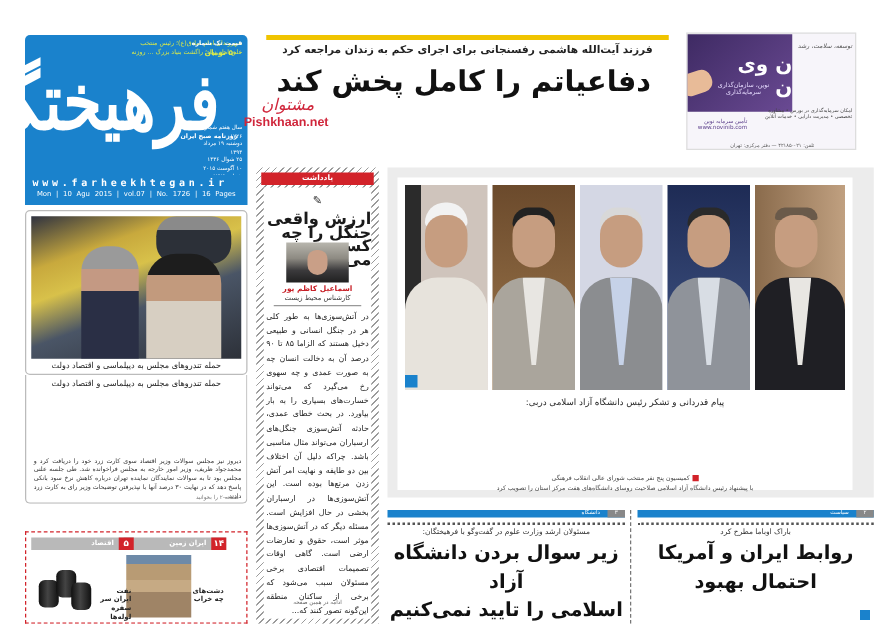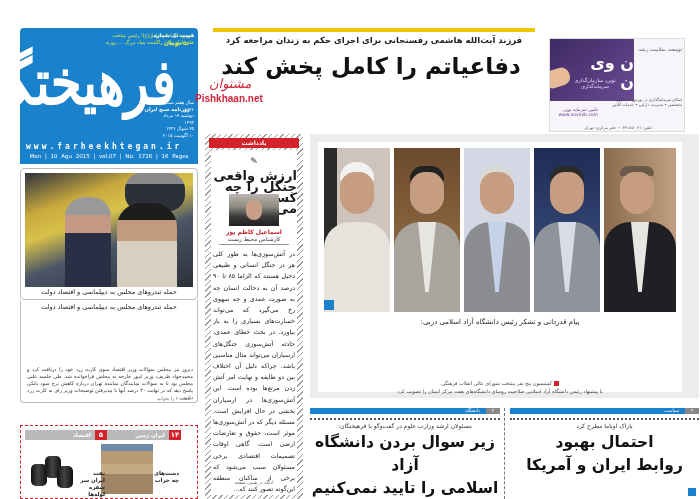--- a/index.html
+++ b/index.html
@@ -22,21 +22,21 @@
 
     
     .top-bar { left: 213px; top: 28px; width: 322px; height: 4px; background: #f0c400; }
     .top-kicker { left: 213px; top: 35px; width: 322px; text-align: center; font-size: 8.5px; font-weight: bold; color: #222; }
     .top-headline { left: 205px; top: 50px; width: 332px; text-align: center; font-family: "DejaVu Sans", sans-serif; font-size: 23px; font-weight: bold; line-height: 32px; color: #111; letter-spacing: -1px; }
     .watermark { left: 195px; top: 76px; width: 80px; direction: ltr; }
     .wm-fa { left: 14px; top: 0; font-family: "DejaVu Serif", serif; font-size: 13px; color: #d0263b; font-style: italic; }
     .wm-en { left: 0; top: 17px; font-family: "Liberation Sans", sans-serif; font-size: 10px; font-weight: bold; color: #d0263b; }
 
     
-    .ad { left: 549px; top: 38px; width: 136px; height: 94px; border: 1px solid #ddd; background: #f7f5fa; overflow: hidden; }
+    .ad { left: 549px; top: 26px; width: 136px; height: 94px; border: 1px solid #ddd; background: #f7f5fa; overflow: hidden; }
     .ad-purple { left: 0; top: 0; width: 84px; height: 62px; background: linear-gradient(135deg, #3e2a63, #6a4a93); }
     .ad-brand { left: 24px; top: 14px; font-size: 16px; font-weight: bold; color: #fff; }
     .ad-tag { left: 10px; top: 38px; width: 70px; font-size: 5px; color: #e7dcff; text-align: center; }
     .ad-hand { left: -6px; top: 30px; width: 26px; height: 18px; background: #e8bb98; border-radius: 8px; transform: rotate(-18deg); }
     .ad-side { left: 86px; top: 6px; width: 46px; font-size: 5px; line-height: 8px; color: #555; font-style: italic; }
     .ad-bullets { left: 52px; top: 58px; width: 80px; font-size: 4px; line-height: 5px; color: #444; }
     .ad-logo { left: 4px; top: 68px; width: 44px; font-size: 4.5px; line-height: 5px; color: #5a3d8a; }
     .ad-footer { left: 6px; top: 86px; width: 124px; font-size: 4px; color: #555; text-align: center; }
 
     
@@ -259,17 +259,17 @@
 
 <div class="abs divider-v"></div>
 
 <div class="abs bs" style="left:510px; width:189px;">
   <div class="abs bs-bar" style="width:189px;"></div>
   <div class="abs bs-tab" style="right:0; width:14px;">۲</div>
   <div class="abs bs-sec" style="right:20px;">سیاست</div>
   <div class="abs bs-dots" style="width:189px;"></div>
   <div class="abs bs-kicker" style="width:189px;">باراک اوباما مطرح کرد</div>
   <div class="abs bs-head" style="width:189px;">
+    <div>روابط ایران و آمریکا</div>
     <div>احتمال بهبود</div>
-    <div>روابط ایران و آمریکا</div>
   </div>
 </div>
 <div class="abs blue-sq"></div>
 
 </body></html>

